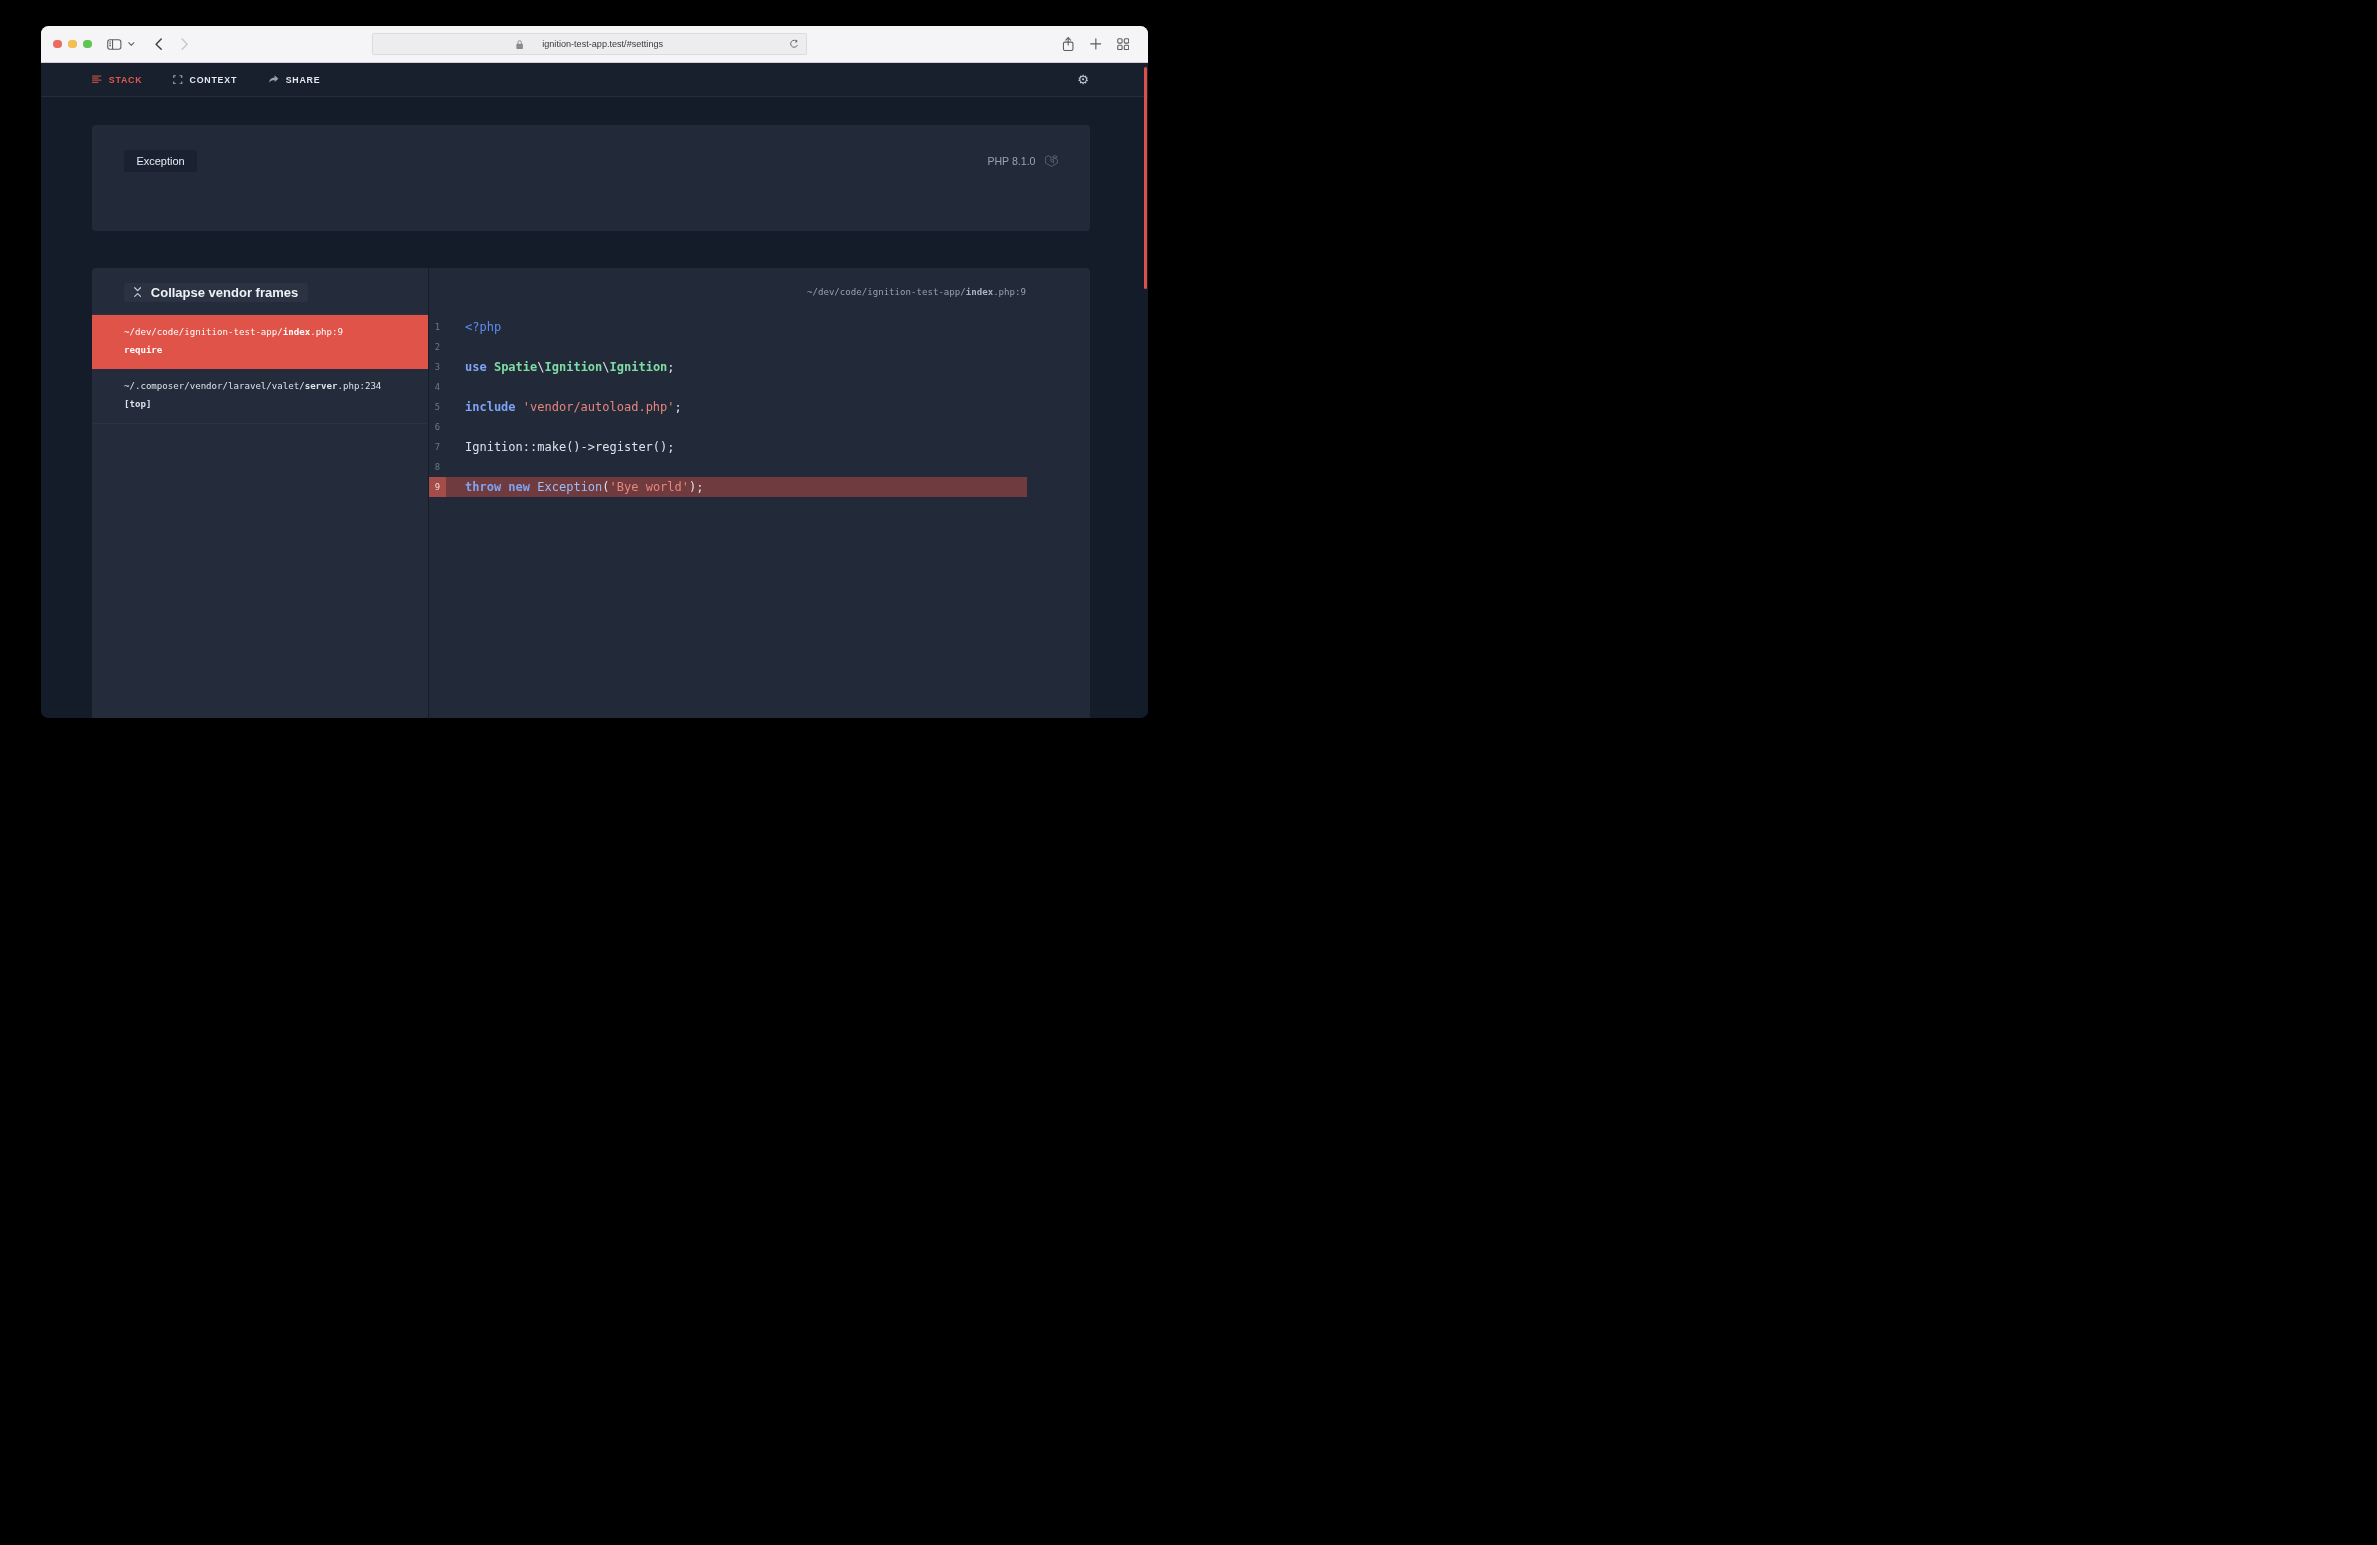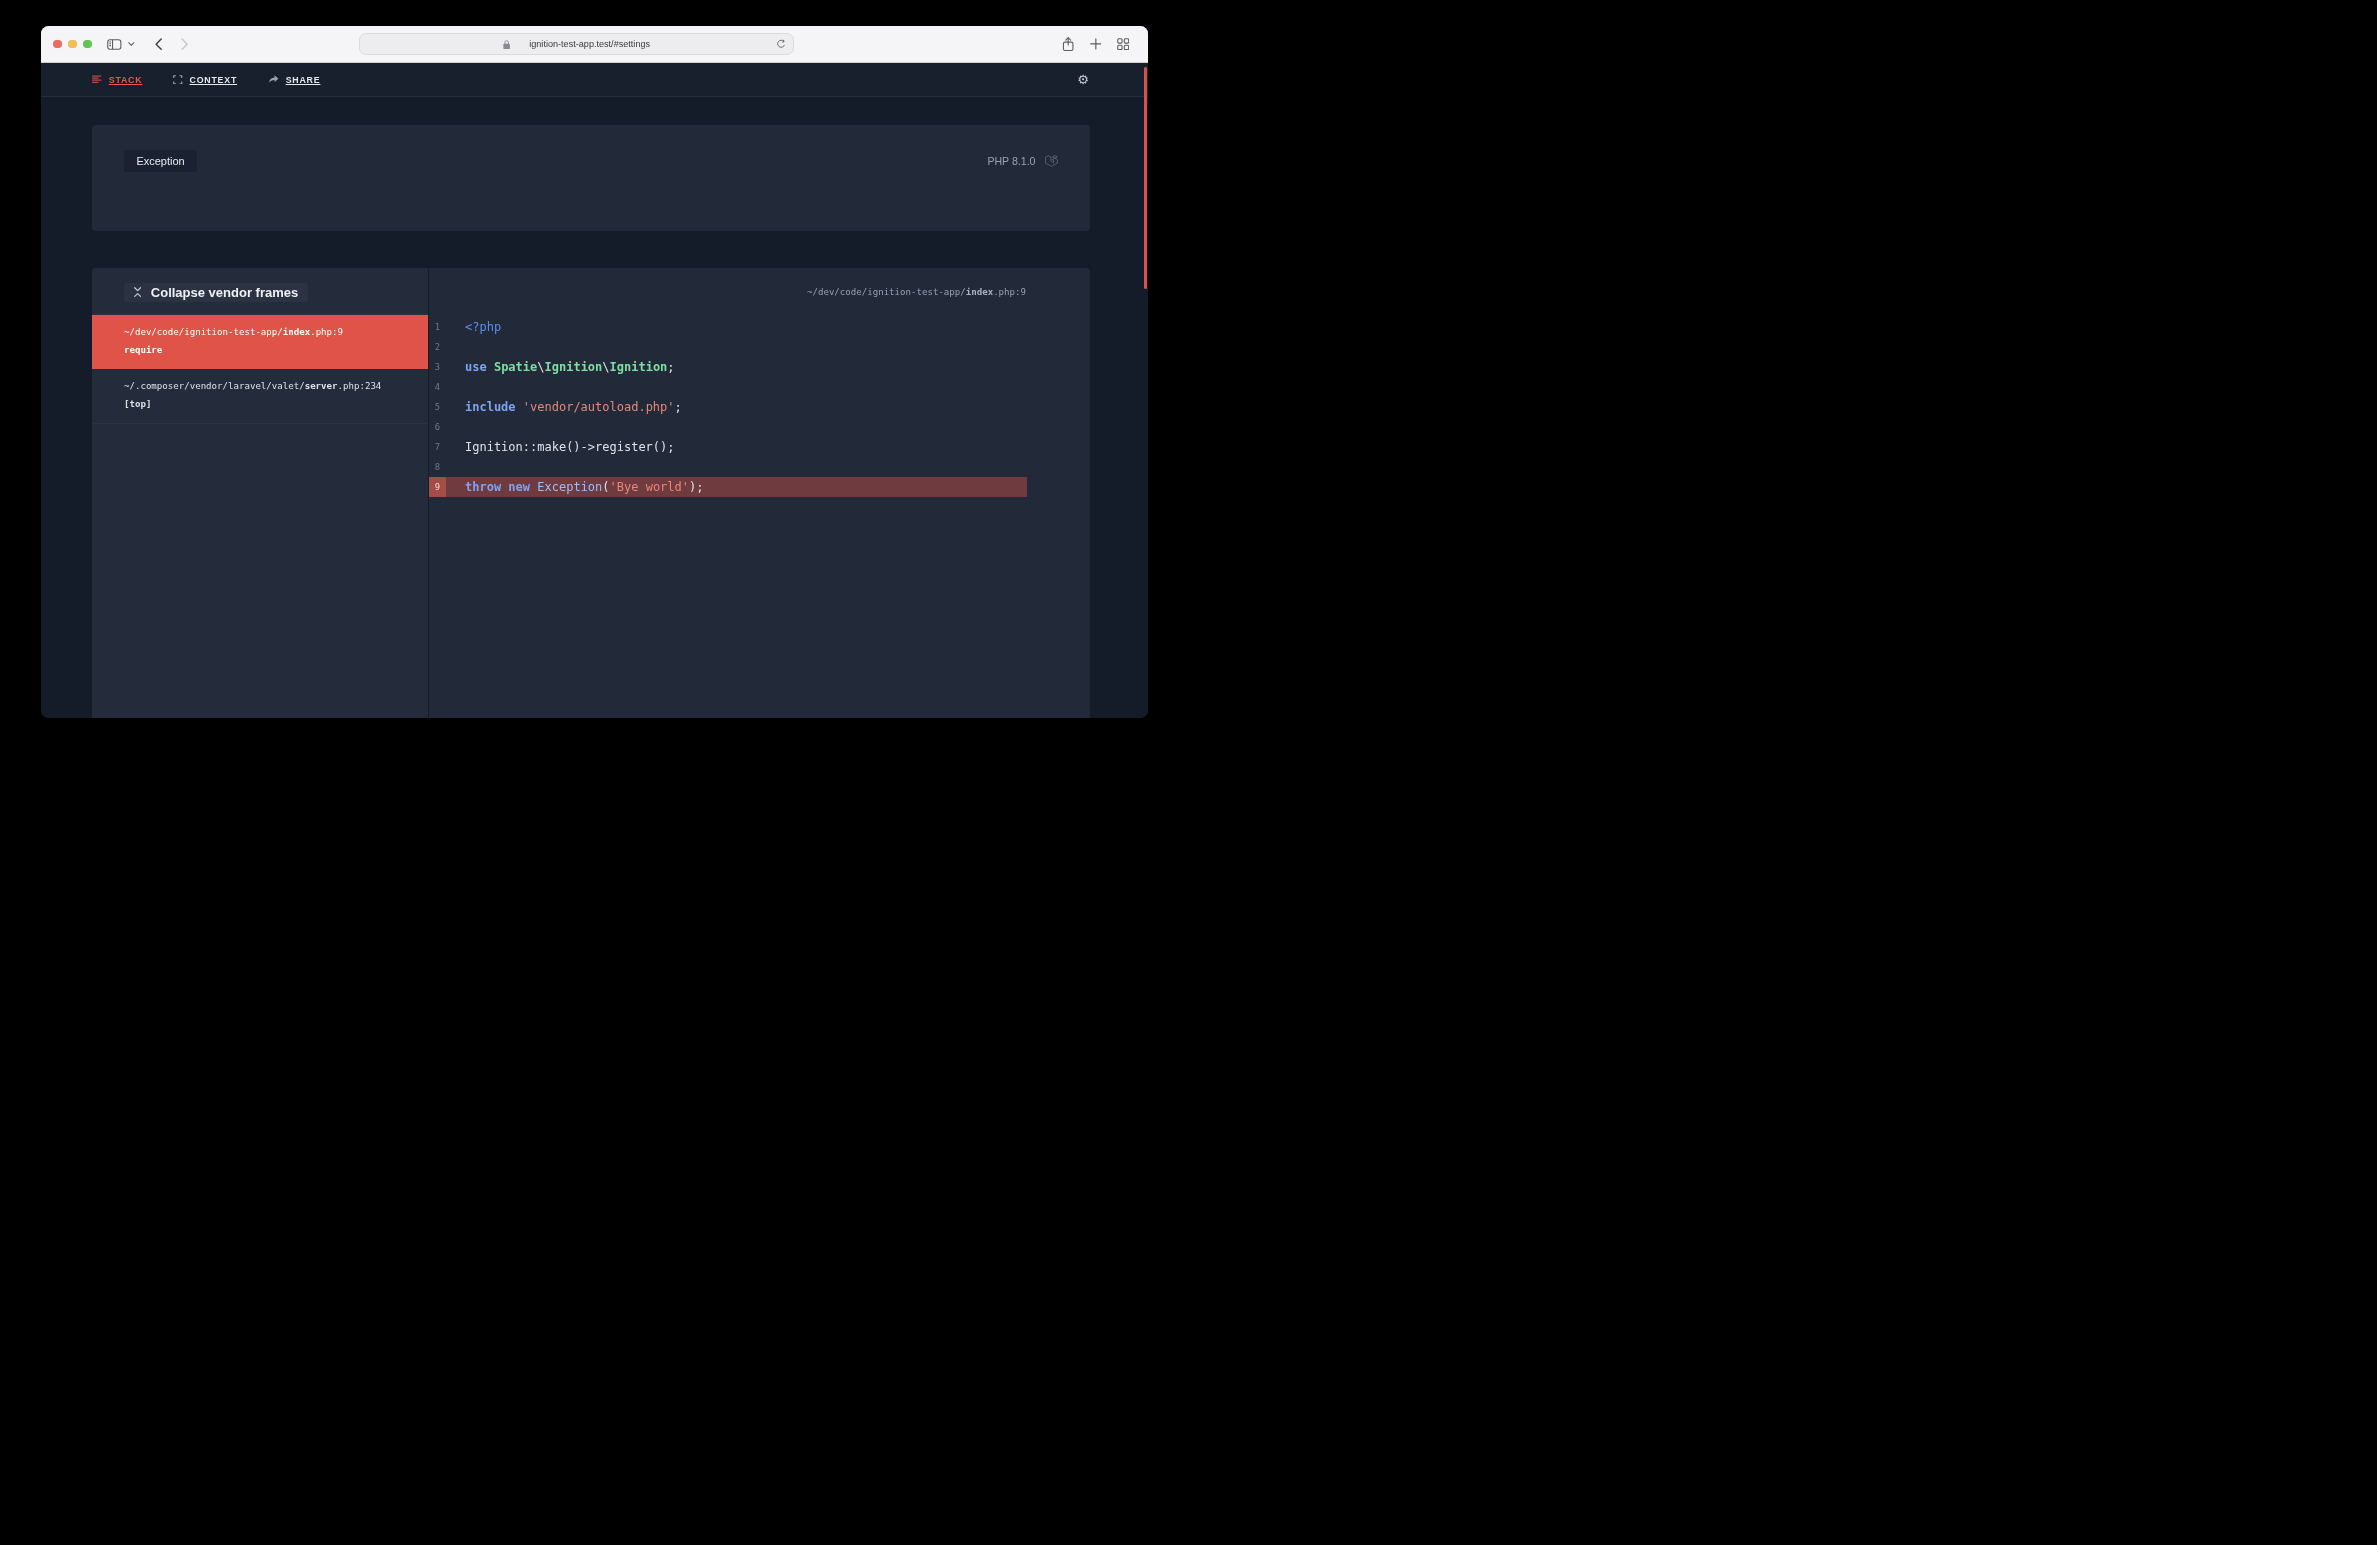--- a/index.html
+++ b/index.html
@@ -8,31 +8,31 @@
   .window{position:absolute;left:41px;top:26px;width:1107px;height:692px;
           border-radius:7.3px;overflow:hidden;background:#141b29;}
   
   .chrome{position:relative;height:36px;background:#f5f4f6;border-bottom:0.7px solid #cfced2;
           display:flex;align-items:center;}
   .traffic{display:flex;gap:5.9px;margin-left:12.4px;}
   .tl{width:8.8px;height:8.8px;border-radius:50%;box-shadow:inset 0 0 0.7px rgba(0,0,0,.15);}
   .tl.r{background:#ed6a5e;} .tl.y{background:#f4bf4f;} .tl.g{background:#61c555;}
   .cicon{color:#5d5d62;display:flex;align-items:center;}
   .cicon svg{display:block;}
-  .url-field{position:absolute;left:318px;top:7.3px;width:433px;height:20px;border-radius:7px;
+  .url-field{position:absolute;left:331px;top:7.3px;width:433px;height:20px;border-radius:1px;
              background:#edecee;border:0.7px solid #dbdade;display:flex;align-items:center;justify-content:center;gap:19px;}
   .url-text{font-size:9.1px;color:#3b3b3f;}
   .reload{position:absolute;right:6.6px;top:4.4px;color:#636267;}
   .right-icons{position:absolute;right:19px;top:0;height:36px;display:flex;align-items:center;gap:15.4px;}
   
   .page{position:absolute;top:37px;left:0;right:0;bottom:0;background:#141b29;}
   .navbar{height:33px;background:#181f2d;border-bottom:0.7px solid #242d3c;
           display:flex;align-items:center;padding:0 59px 0 51px;}
   .tab{display:flex;align-items:center;gap:6.6px;font-size:8.8px;font-weight:bold;
-       letter-spacing:.09em;color:#e6e9ee;cursor:default;text-decoration:underline;}
+       letter-spacing:.09em;color:#e6e9ee;cursor:default;}
   .tab + .tab{margin-left:31px;}
   .tab.active{color:#e2594d;}
   .tab .ticon{display:flex;align-items:center;color:#99a1ae;}
   .tab.active .ticon{color:#b44c43;}
   .gear{margin-left:auto;color:#c5cbd6;font-size:13px;line-height:1;
         font-family:"DejaVu Sans",sans-serif;}
   .content{padding:28px 58px 0 51px;}
   
   .error-card{background:#222a39;border-radius:3.7px;height:106px;box-sizing:border-box;
               padding:25px 32px 0 32px;}

